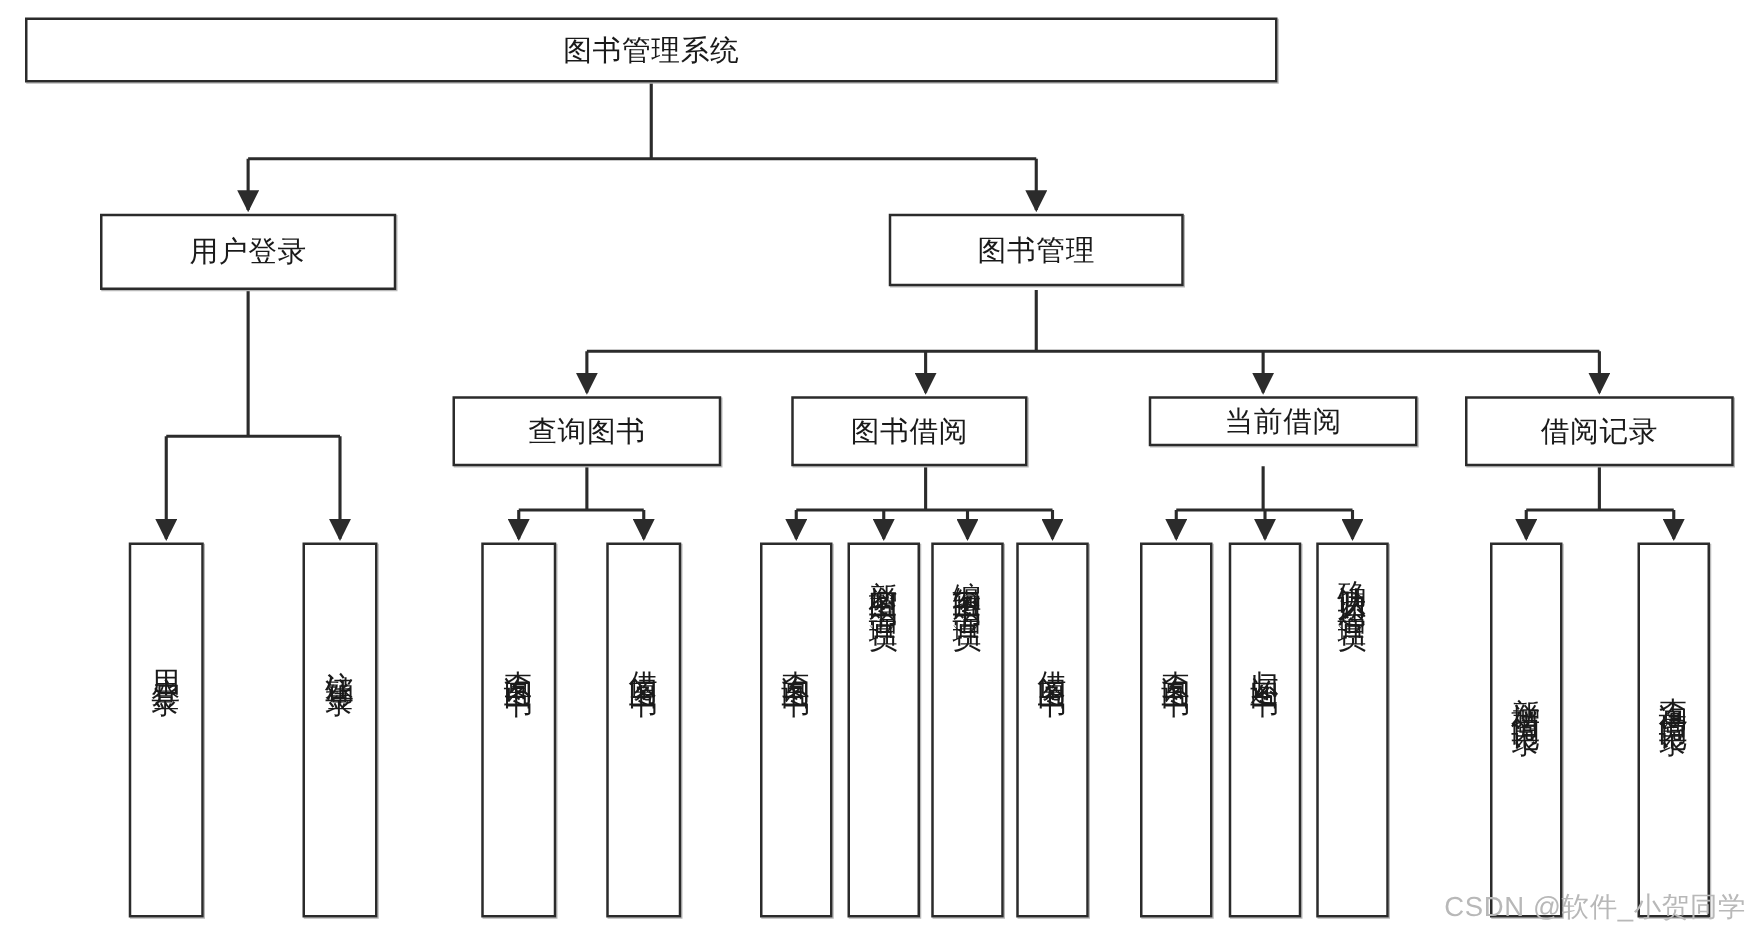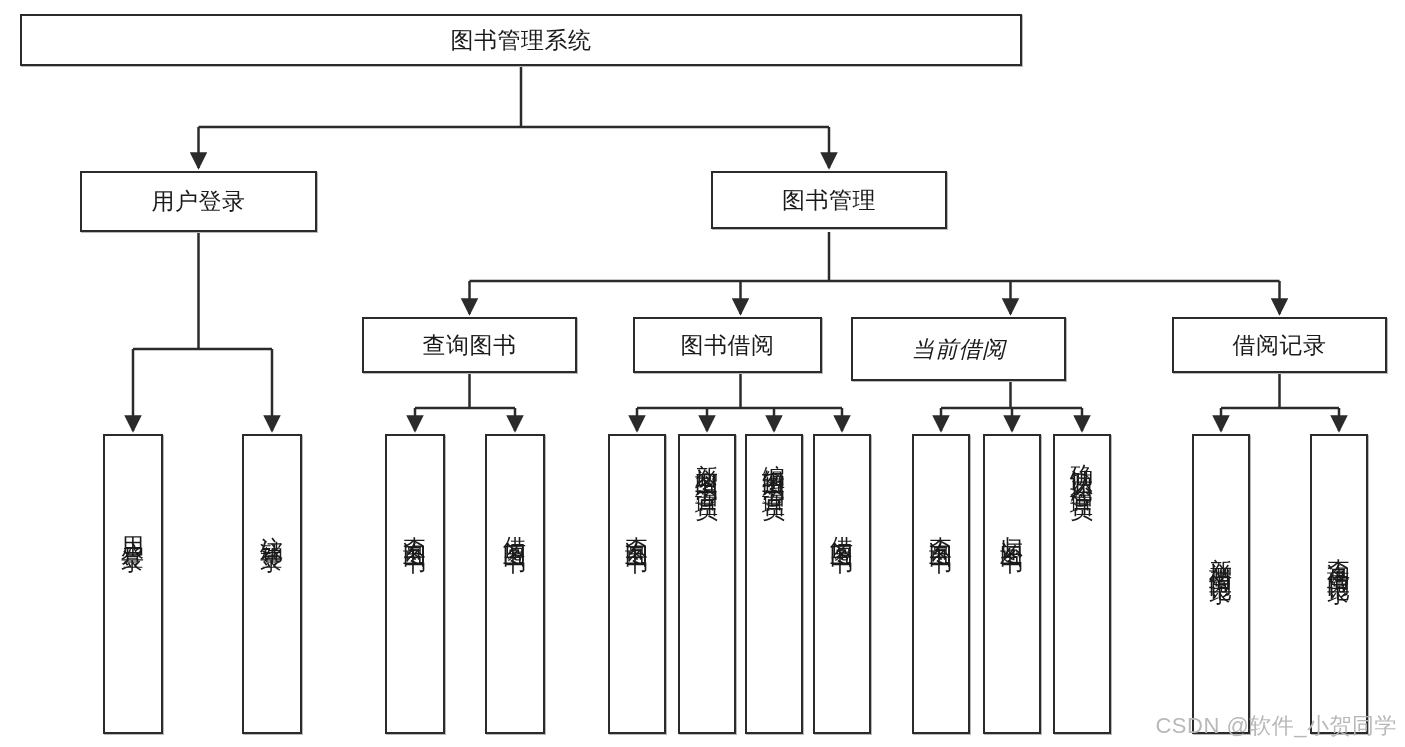--- a/index.html
+++ b/index.html
@@ -134,21 +134,21 @@
       </div>
       <div class="node horizontal" style="left: 711px; top: 171px; width: 236px; height: 58px;">
         <span class="node-label">图书管理</span>
       </div>
       <div class="node horizontal" style="left: 362px; top: 317px; width: 215px; height: 56px;">
         <span class="node-label">查询图书</span>
       </div>
       <div class="node horizontal" style="left: 633px; top: 317px; width: 189px; height: 56px;">
         <span class="node-label">图书借阅</span>
       </div>
-      <div class="node horizontal" style="left: 851px; top: 317px; width: 215px; height: 64px; font-style: italic;">
+      <div class="node horizontal" style="left: 919px; top: 317px; width: 215px; height: 40px;">
         <span class="node-label">当前借阅</span>
       </div>
       <div class="node horizontal" style="left: 1172px; top: 317px; width: 215px; height: 56px;">
         <span class="node-label">借阅记录</span>
       </div>
       <div class="node vertical mid" style="left: 103px; top: 434px; width: 60px; height: 300px;">
         <span class="node-label">用户登录</span>
       </div>
       <div class="node vertical mid" style="left: 242px; top: 434px; width: 60px; height: 300px;">
         <span class="node-label">注销登录</span>

